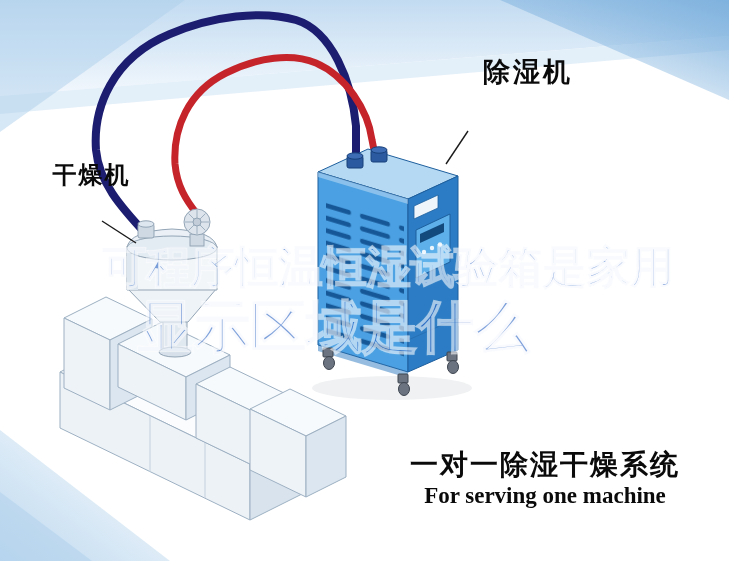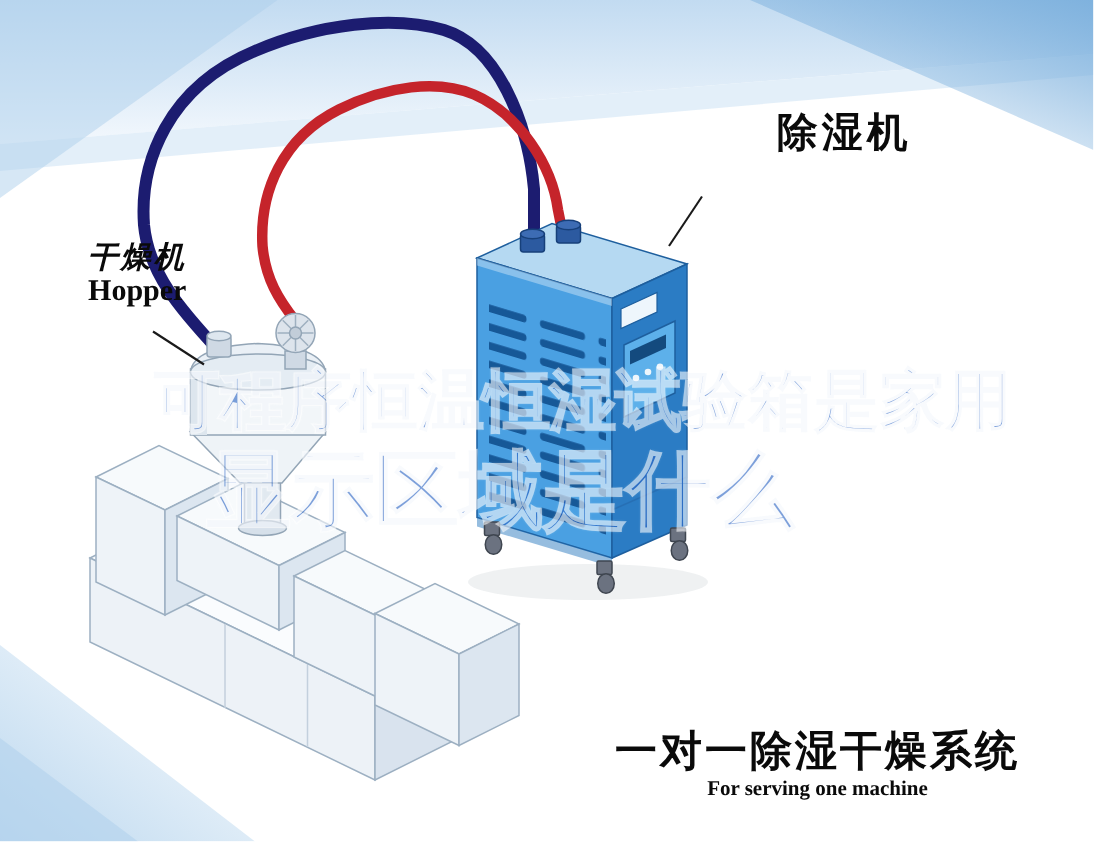--- a/index.html
+++ b/index.html
@@ -11,29 +11,29 @@
   .pipe-cold{stroke:var(--pipe-cold,#1c1c70);}
   .pipe-hot{stroke:var(--pipe-hot,#c5242b);}
   .cab-top{fill:var(--cabinet-top,#b5d9f2);}
   .cab-front{fill:var(--cabinet-front,#4aa0e2);}
   .cab-side{fill:var(--cabinet-side,#2b7cc4);}
   .vent-slot{fill:var(--vent-slot,#11508f);opacity:.9;}
 
   .label{position:absolute;text-align:center;color:var(--label-text,#0a0a0a);z-index:3;}
   .label .cn{font-family:"Liberation Sans","DejaVu Sans",sans-serif;font-weight:700;line-height:1.05;}
   .label .en{font-family:"Liberation Serif","DejaVu Serif",serif;font-weight:700;line-height:1.15;}
-  .lbl-dehu{left:448px;top:74px;width:160px;text-align:right;}
+  .lbl-dehu{left:448px;top:58px;width:160px;}
   .lbl-dehu .cn{font-size:27px;letter-spacing:3px;}
   .lbl-dehu .en{font-size:21px;}
   .lbl-hop{left:44px;top:162px;width:95px;}
-  .lbl-hop .cn{font-size:20px;letter-spacing:2px;font-style:italic;}
+  .lbl-hop .cn{font-size:24px;letter-spacing:2px;}
   .lbl-hop .en{font-size:20px;}
   .lbl-sys{left:396px;top:450px;width:298px;}
-  .lbl-sys .cn{font-size:28px;letter-spacing:2px;margin-top:36px;}
-  .lbl-sys .en{font-size:14px;margin-top:4px;}
+  .lbl-sys .cn{font-size:28px;letter-spacing:2px;}
+  .lbl-sys .en{font-size:23px;margin-top:4px;}
 
   .wm{position:absolute;z-index:2;font-weight:700;white-space:nowrap;text-align:center;
       font-family:"Liberation Sans","DejaVu Sans",sans-serif;
       color:var(--watermark,#2f67c5);opacity:0.62;
       -webkit-text-stroke:1.5px rgba(255,255,255,0.95);
       text-shadow:0 0 2px rgba(255,255,255,0.85);margin-left:24px;}
   .wm1{left:0;top:238px;width:729px;font-size:44px;}
   .wm2{left:95px;top:290px;width:430px;font-size:56px;}
 </style>
 </head>
@@ -164,20 +164,19 @@
   </svg>
 
   <div class="wm wm1">可程序恒温恒湿试验箱是家用</div>
   <div class="wm wm2">显示区域是什么</div>
 
   <div class="label lbl-dehu">
     <div class="cn">除湿机</div>
   </div>
   <div class="label lbl-hop">
     <div class="cn">干燥机</div>
-    <div class="en">Hopper</div>
   </div>
   <div class="label lbl-sys">
     <div class="cn">一对一除湿干燥系统</div>
     <div class="en">For serving one machine</div>
   </div>
 
 </div>
 
 </body></html>

